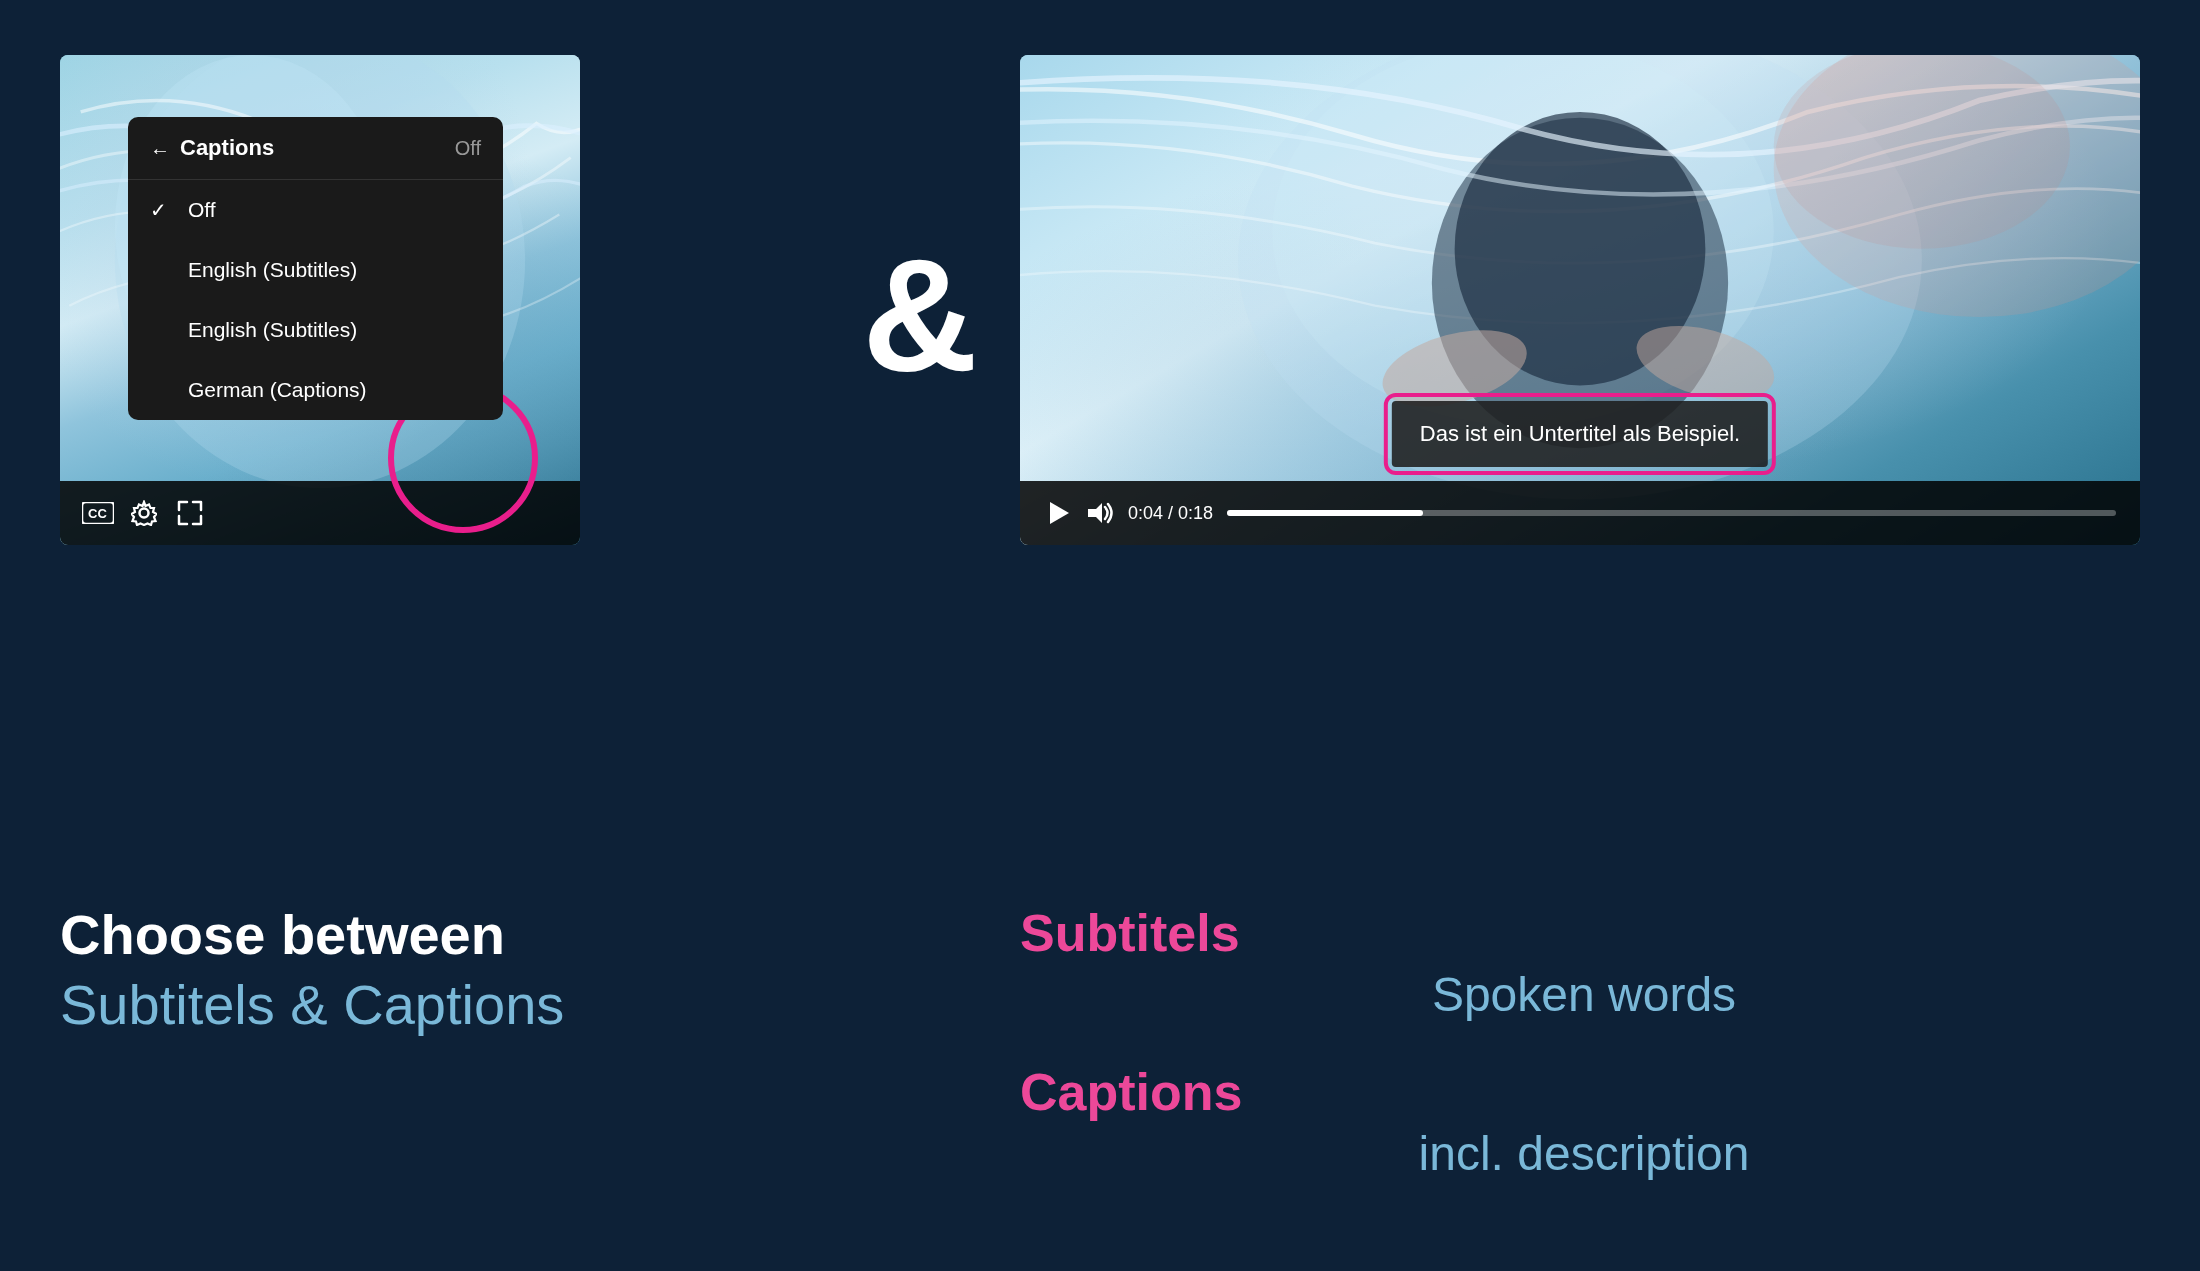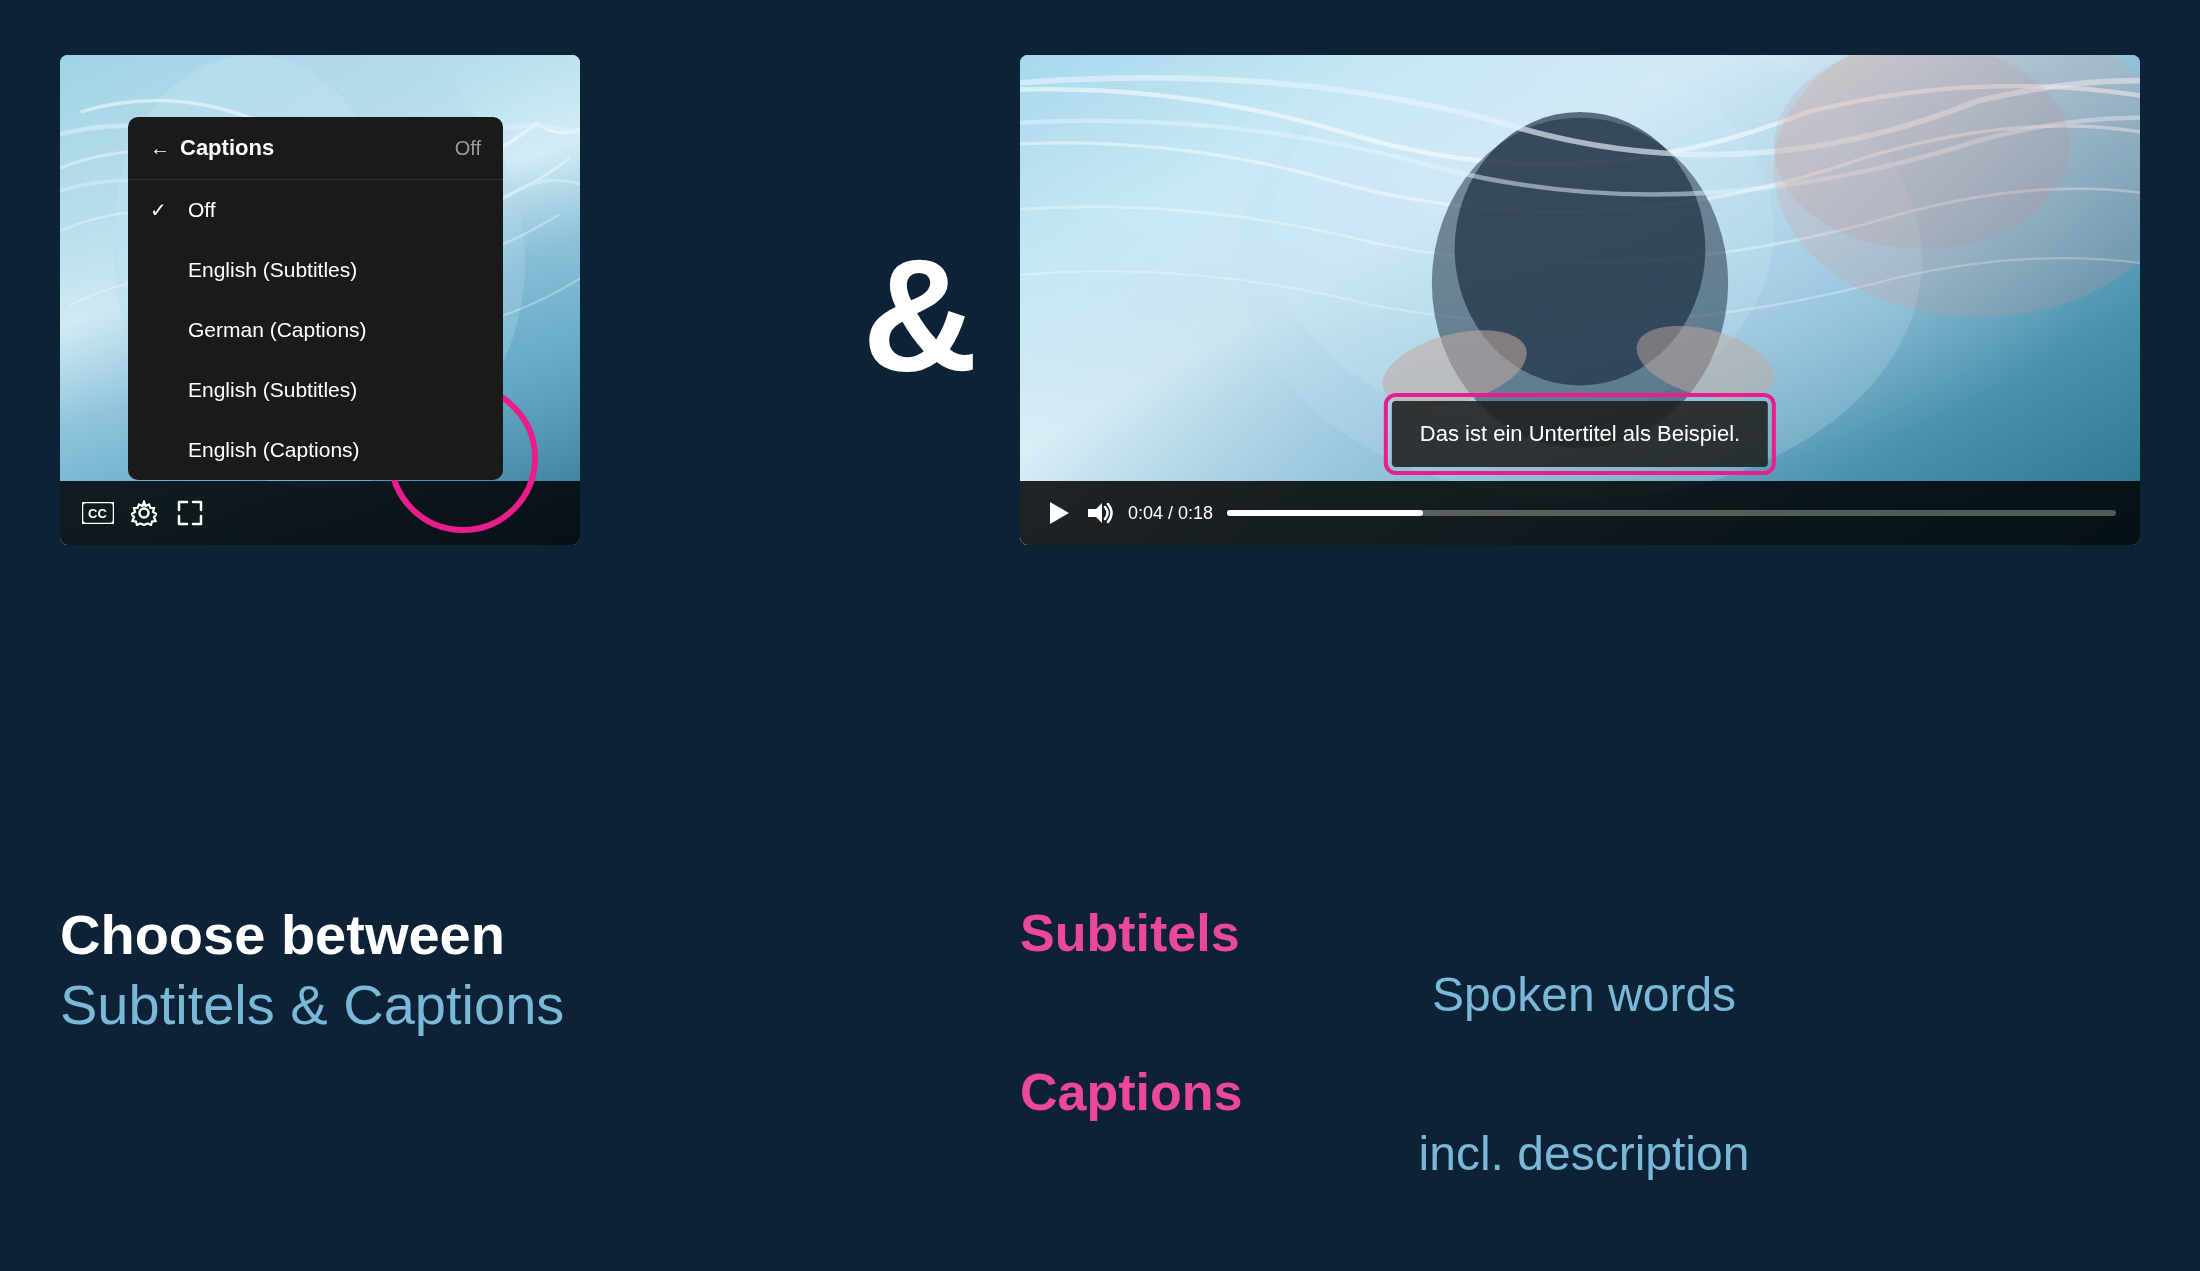--- a/index.html
+++ b/index.html
@@ -425,32 +425,28 @@
         <span class="menu-item-label">Off</span>
       </div>
 
       <div class="captions-menu-item">
         <span class="check-icon" style="visibility:hidden;">✓</span>
         <span class="menu-item-label">English (Subtitles)</span>
       </div>
 
       <div class="captions-menu-item">
         <span class="check-icon" style="visibility:hidden;">✓</span>
-        <span class="menu-item-label">German (Captions)</span>
+        <span class="menu-item-label">English (Subtitles)</span>
       </div>
 
       <div class="captions-menu-item">
         <span class="check-icon" style="visibility:hidden;">✓</span>
-        <span class="menu-item-label">English (Subtitles)</span>
-      </div>
-
-      <div class="captions-menu-item">
-        <span class="check-icon" style="visibility:hidden;">✓</span>
-        <span class="menu-item-label">English (Captions)</span>
-      </div>
+        <span class="menu-item-label">German (Captions)</span>
+      </div>
+
     </div>
   </div>
 
   <div class="ampersand-section">
     <span class="ampersand-char">&amp;</span>
   </div>
 
   <div class="right-panel">
     <div class="video-thumbnail-right">
       <div class="video-bg-right">

